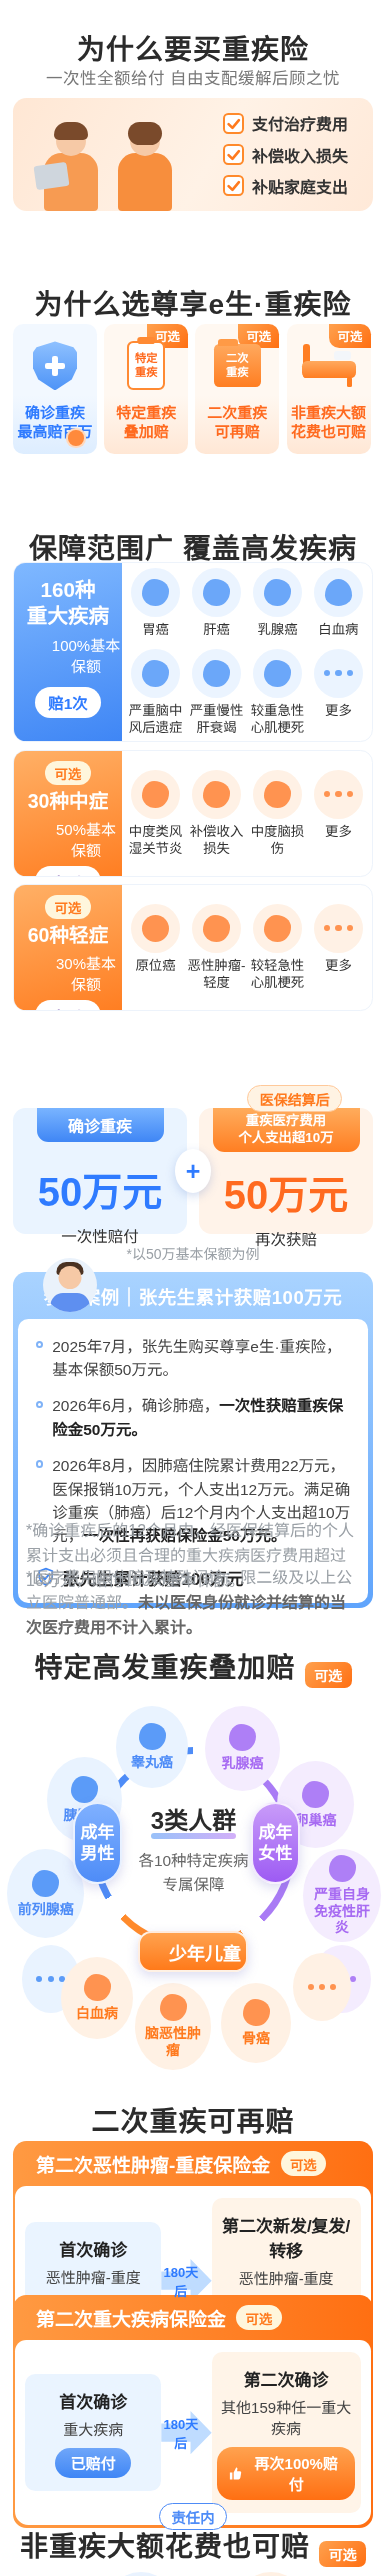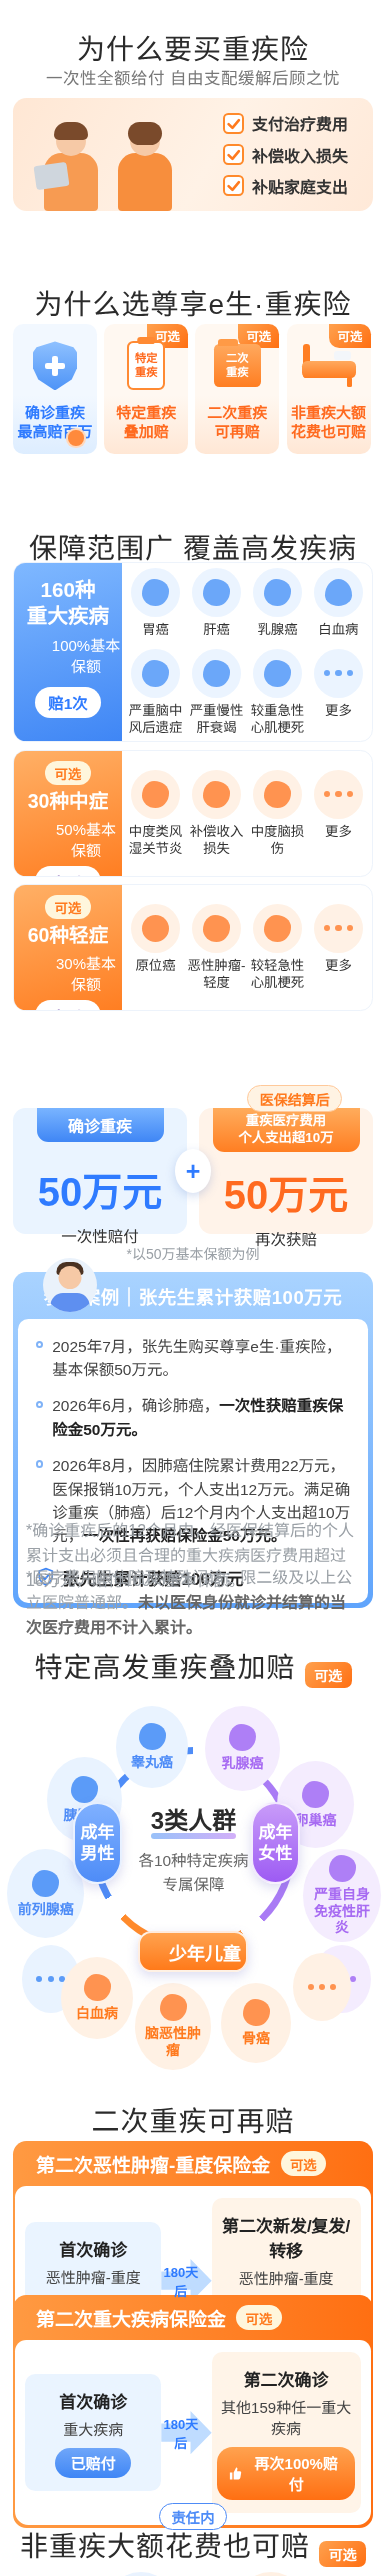--- a/index.html
+++ b/index.html
@@ -2,21 +2,21 @@
 <html lang="zh-CN" style="font-size:8.2px"><head>
 <meta charset="utf-8">
 <style>
   * { margin:0; padding:0; box-sizing:border-box; }
   html,body { background:#f6f6f6; }
   body { font-family:"Liberation Sans","DejaVu Sans",sans-serif; color:#333; }
   .page { position:relative; width:386px; height:4112px; margin:0 auto; background:#ffffff; overflow:hidden; }
   .abs { position:absolute; left:0; right:0; }
 
   
-  .sec-title { font-size:28px; font-weight:400; color:#2b2b2b; text-align:center; letter-spacing:1px; }
+  .sec-title { font-size:28px; font-weight:700; color:#2b2b2b; text-align:center; letter-spacing:1px; }
   .sec-sub { font-size:16.5px; color:#777; text-align:center; letter-spacing:0.5px; }
   .note { font-size:14px; color:#9aa0a6; text-align:center; }
   .fn { font-size:16px; color:#9aa0a6; line-height:1.55; padding:0 26px; }
   .fn b { color:#666; }
   .badge-opt { display:inline-block; background:linear-gradient(135deg,#FFA14E,#FF6F12); color:#fff; font-size:14px; font-weight:700; padding:3.1px 9.3px; border-radius:7.2px; vertical-align:middle; }
   .pill-white { display:inline-block; background:#FFF6DC; color:#FF7A1E; font-size:13.4px; font-weight:700; padding:2.1px 9.3px; border-radius:13.4px; }
   .blob { display:inline-block; border-radius:45% 55% 50% 50% / 55% 45% 55% 45%; }
   .dots3 { display:inline-flex; gap:5.2px; }
   .dots3 i { width:6.2px; height:6.2px; border-radius:50%; display:inline-block; }
 

